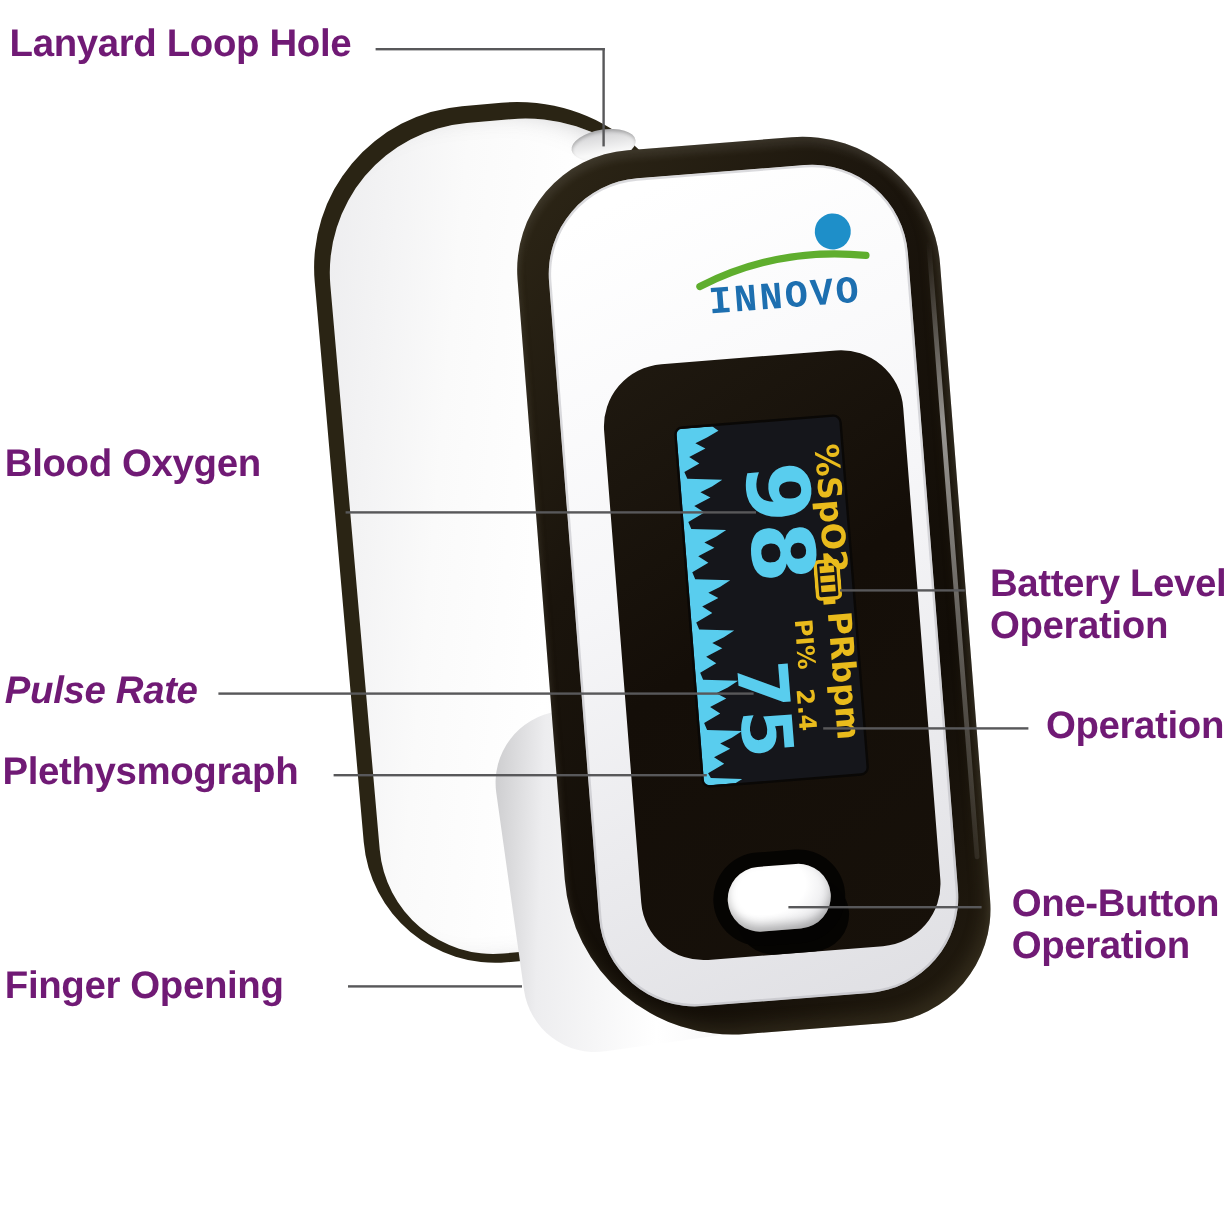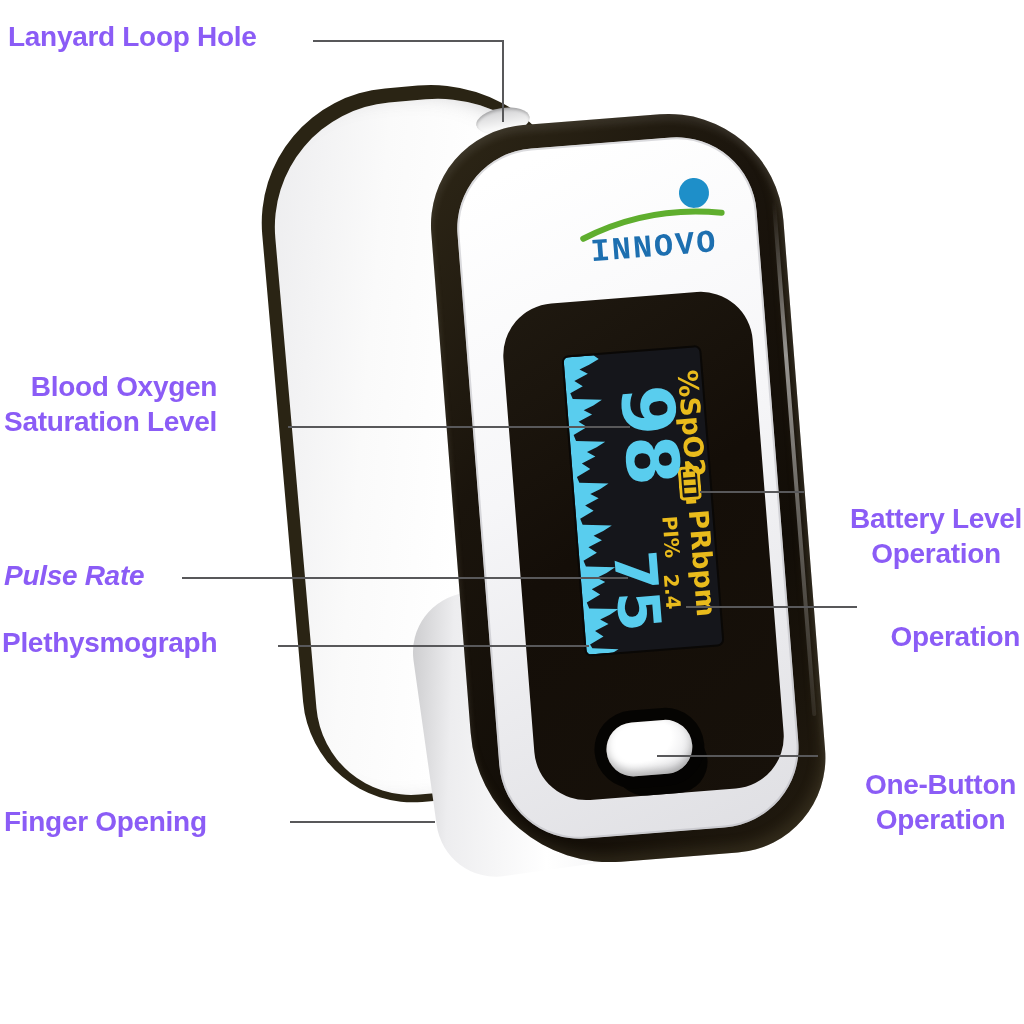--- a/index.html
+++ b/index.html
@@ -1,22 +1,22 @@
 <!DOCTYPE html>
 <html><head>
 <meta charset="utf-8">
 <style>
   html,body{margin:0;padding:0;background:#fff;}
   .canvas{position:relative;width:1024px;height:1024px;background:#ffffff;overflow:hidden;
           font-family:"Liberation Sans",sans-serif;}
 
   
-  .label{position:absolute;font-weight:700;font-size:28px;line-height:35px;color:#8b5cf6;
+  .label{position:absolute;font-weight:700;font-size:32px;line-height:35px;color:#701a75;
          letter-spacing:-0.3px;white-space:nowrap;}
-  .label.right{text-align:center;margin-top:32px;}
+  .label.right{text-align:left;}
 
   
   .cline{position:absolute;background:#58585a;z-index:9;}
   .cline.h{height:2px;}
   .cline.v{width:2px;}
 
   
   .back-rim{position:absolute;left:281px;top:85px;width:318px;height:714px;
             border-radius:135px 150px 120px 110px;background:#2a2414;transform:rotate(-5deg);z-index:1;}
   .back-body{position:absolute;left:294px;top:99px;width:302px;height:692px;
@@ -133,21 +133,20 @@
   <div class="cline h" style="left:278px;top:645px;width:311px;"></div>
   <div class="cline h" style="left:290px;top:821px;width:145px;"></div>
   <div class="cline h" style="left:700px;top:491px;width:104px;"></div>
   <div class="cline h" style="left:686px;top:606px;width:171px;"></div>
   <div class="cline h" style="left:657px;top:755px;width:161px;"></div>
 
   <div class="label" style="left:8px;top:19px;">Lanyard Loop Hole</div>
 
   <div class="label" style="left:4px;top:369px;text-align:right;">
     <div>Blood Oxygen</div>
-    <div>Saturation Level</div>
   </div>
 
   <div class="label" style="left:4px;top:558px;font-style:italic;">Pulse Rate</div>
 
   <div class="label" style="left:2px;top:625px;">Plethysmograph</div>
 
   <div class="label" style="left:4px;top:804px;">Finger Opening</div>
 
   <div class="label right" style="right:2px;top:469px;">
     <div>Battery Level</div>

